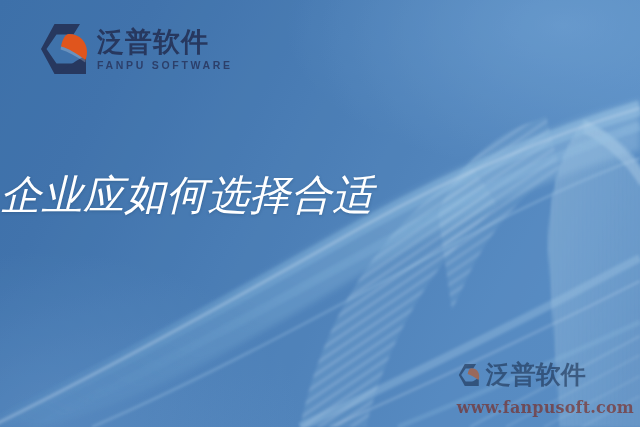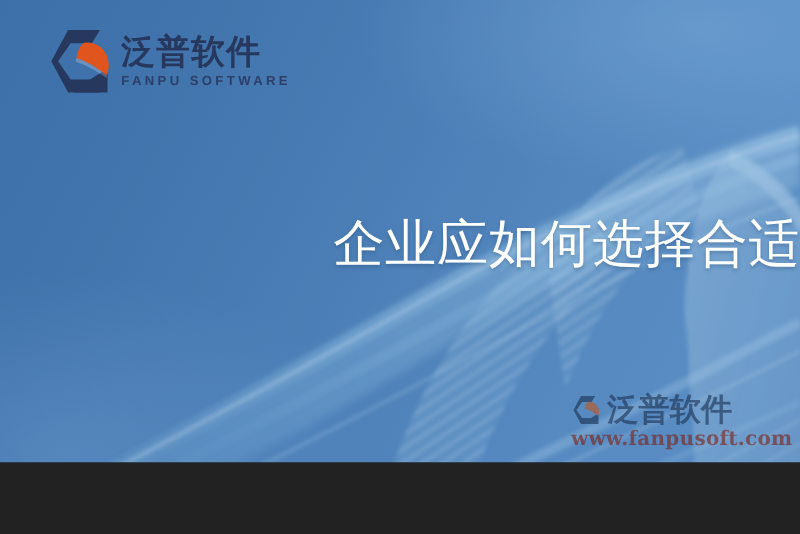--- a/index.html
+++ b/index.html
@@ -3,21 +3,21 @@
 <meta charset="utf-8">
 <style>
   html, body {
     margin: 0;
     padding: 0;
     background: #222;
   }
   .screenshot {
     position: relative;
     width: 640px;
-    height: 370px;
+    height: 427px;
     overflow: hidden;
     font-family: "Liberation Sans", sans-serif;
     
     background:
       linear-gradient(118deg,
         #3a6ca6 0%,
         #3f70a9 18%,
         #4a7cb4 42%,
         #5486bd 62%,
         #5b8ec5 80%,
@@ -75,28 +75,29 @@
     color: #2c3f6a;
     white-space: nowrap;
   }
 
   
   .headline {
     position: absolute;
     left: 0;
     top: 168px;
     width: 640px;
-    text-align: right;
+    text-align: left;
     color: #ffffff;
     font-family: "DejaVu Serif", "Liberation Serif", serif;
     font-size: 41px;
     line-height: 54px;
     letter-spacing: 0.5px;
     text-shadow: 0 1px 3px rgba(32,70,110,0.38);
     white-space: nowrap;
+    font-style: italic;
   }
   .headline .ln { display: block; }
 
   
   .wm {
     position: absolute;
     right: 6px;
     bottom: 10px;
     display: flex;
     flex-direction: column;
@@ -109,21 +110,21 @@
   .wm-cn {
     font-family: "DejaVu Sans", "Liberation Sans", sans-serif;
     font-size: 25px;
     font-weight: 700;
     color: #1d3354;
     letter-spacing: 0px;
     line-height: 1;
     white-space: nowrap;
   }
   .wm-url {
-    margin-top: 1px;
+    margin-top: 11px;
     margin-left: 1px;
     font-family: "DejaVu Serif", "Liberation Serif", serif;
     font-size: 16px;
     font-weight: 700;
     color: #7c2418;
     letter-spacing: 0.2px;
     white-space: nowrap;
     text-align: center;
   }
 </style>

